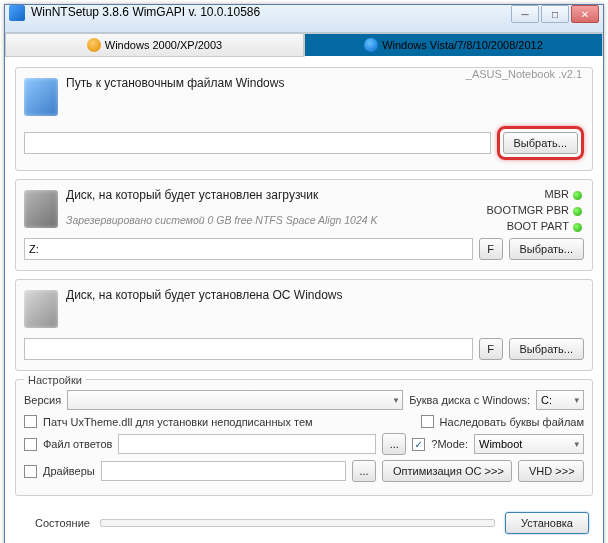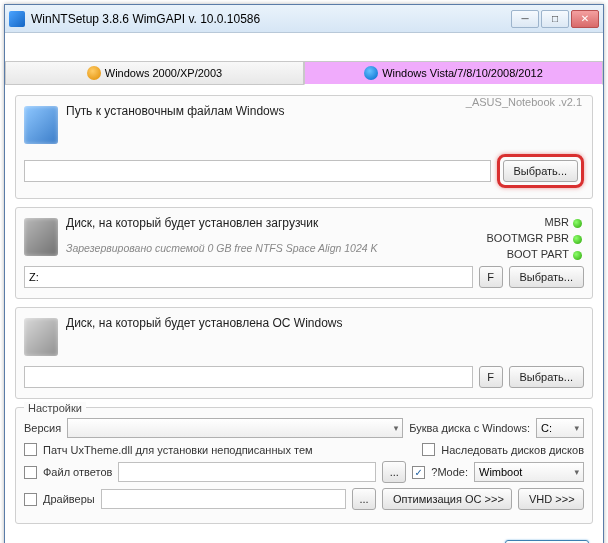--- a/index.html
+++ b/index.html
@@ -1,30 +1,30 @@
 <!DOCTYPE html>
 <html><head>
 <meta charset="utf-8">
 <style>
 * { box-sizing: border-box; margin: 0; padding: 0; font-family: "Segoe UI", Tahoma, sans-serif; font-size: 11px; }
 body { background: #fff; width: 608px; height: 543px; overflow: hidden; }
 
 
 .window { width: 600px; margin: 4px; border: 1px solid #5a7ca8; background: #fff; box-shadow: 0 0 4px rgba(0,0,0,.3); }
-.titlebar { height: 28px; background: linear-gradient(#eaf3fb,#d6e6f5); display: flex; align-items: center; padding: 0 4px; border-bottom: 1px solid #b8c8d8; }
+.titlebar { height: 28px; background: linear-gradient(#eaf3fb,#d6e6f5); display: flex; padding: 0 4px; border-bottom: 1px solid #b8c8d8; }
 .app-icon { width: 16px; height: 16px; background: linear-gradient(135deg,#4aa3ff,#1566c4); border-radius: 2px; margin-right: 6px; }
 .title-text { flex: 1; color: #000; font-size: 12px; }
 .winbtns { display: flex; gap: 2px; }
 .winbtn { width: 28px; height: 18px; border: 1px solid #9db4cc; background: linear-gradient(#f6fafe,#dce8f4); border-radius: 2px; display: flex; align-items: center; justify-content: center; font-size: 10px; color: #333; cursor: pointer; }
 .winbtn.close { background: linear-gradient(#f4a0a0,#d86a6a); color: #fff; border-color: #b85050; }
 
 
-.tabs { display: flex; height: 24px; background: #fff; margin-top: 28px; }
+.tabs { display: flex; height: 24px; background: #fff; }
 .tab { flex: 1; display: flex; align-items: center; justify-content: center; gap: 4px; border: 1px solid #c8c8c8; background: linear-gradient(#f8f8f8,#e8e8e8); cursor: pointer; }
-.tab.active { background: #f0abfc; border-bottom-color: #fff; }
+.tab.active { background: #0369a1; border-bottom-color: #fff; }
 .tab-icon { width: 14px; height: 14px; border-radius: 50%; }
 .tab-icon.xp { background: radial-gradient(circle at 40% 35%, #ffcc66, #e08b00); }
 .tab-icon.win { background: radial-gradient(circle at 40% 35%, #66c2ff, #0066cc); }
 
 .content { padding: 10px; background: #fff; }
 
 
 .section { border: 1px solid #d0d0d0; border-radius: 3px; padding: 8px 8px 10px 8px; margin-bottom: 8px; background: #fbfbfb; position: relative; }
 .sec-head { display: flex; gap: 8px; align-items: flex-start; }
 .sec-icon { width: 34px; height: 38px; border-radius: 3px; flex-shrink: 0; background: linear-gradient(135deg,#8fc8ff,#3a7cc8); box-shadow: inset 0 0 4px rgba(255,255,255,.5); margin-top:2px; }
@@ -159,21 +159,21 @@
           </div>
         </div>
 
         <div class="settings-row">
           <div class="left-col">
             <span class="checkbox"></span>
             <span class="label">Патч UxTheme.dll для установки неподписанных тем</span>
           </div>
           <div class="right-col">
             <span class="checkbox"></span>
-            <span class="label">Наследовать дисков дисков</span>
+            <span class="label">Наследовать буквы файлам</span>
           </div>
         </div>
 
         <div class="settings-row">
           <div class="left-col">
             <span class="checkbox"></span>
             <span class="label">Файл ответов</span>
             <input class="text-field" style="flex: 1 1 0%; height: 20px;">
             <button class="btn small">...</button>
           </div>

